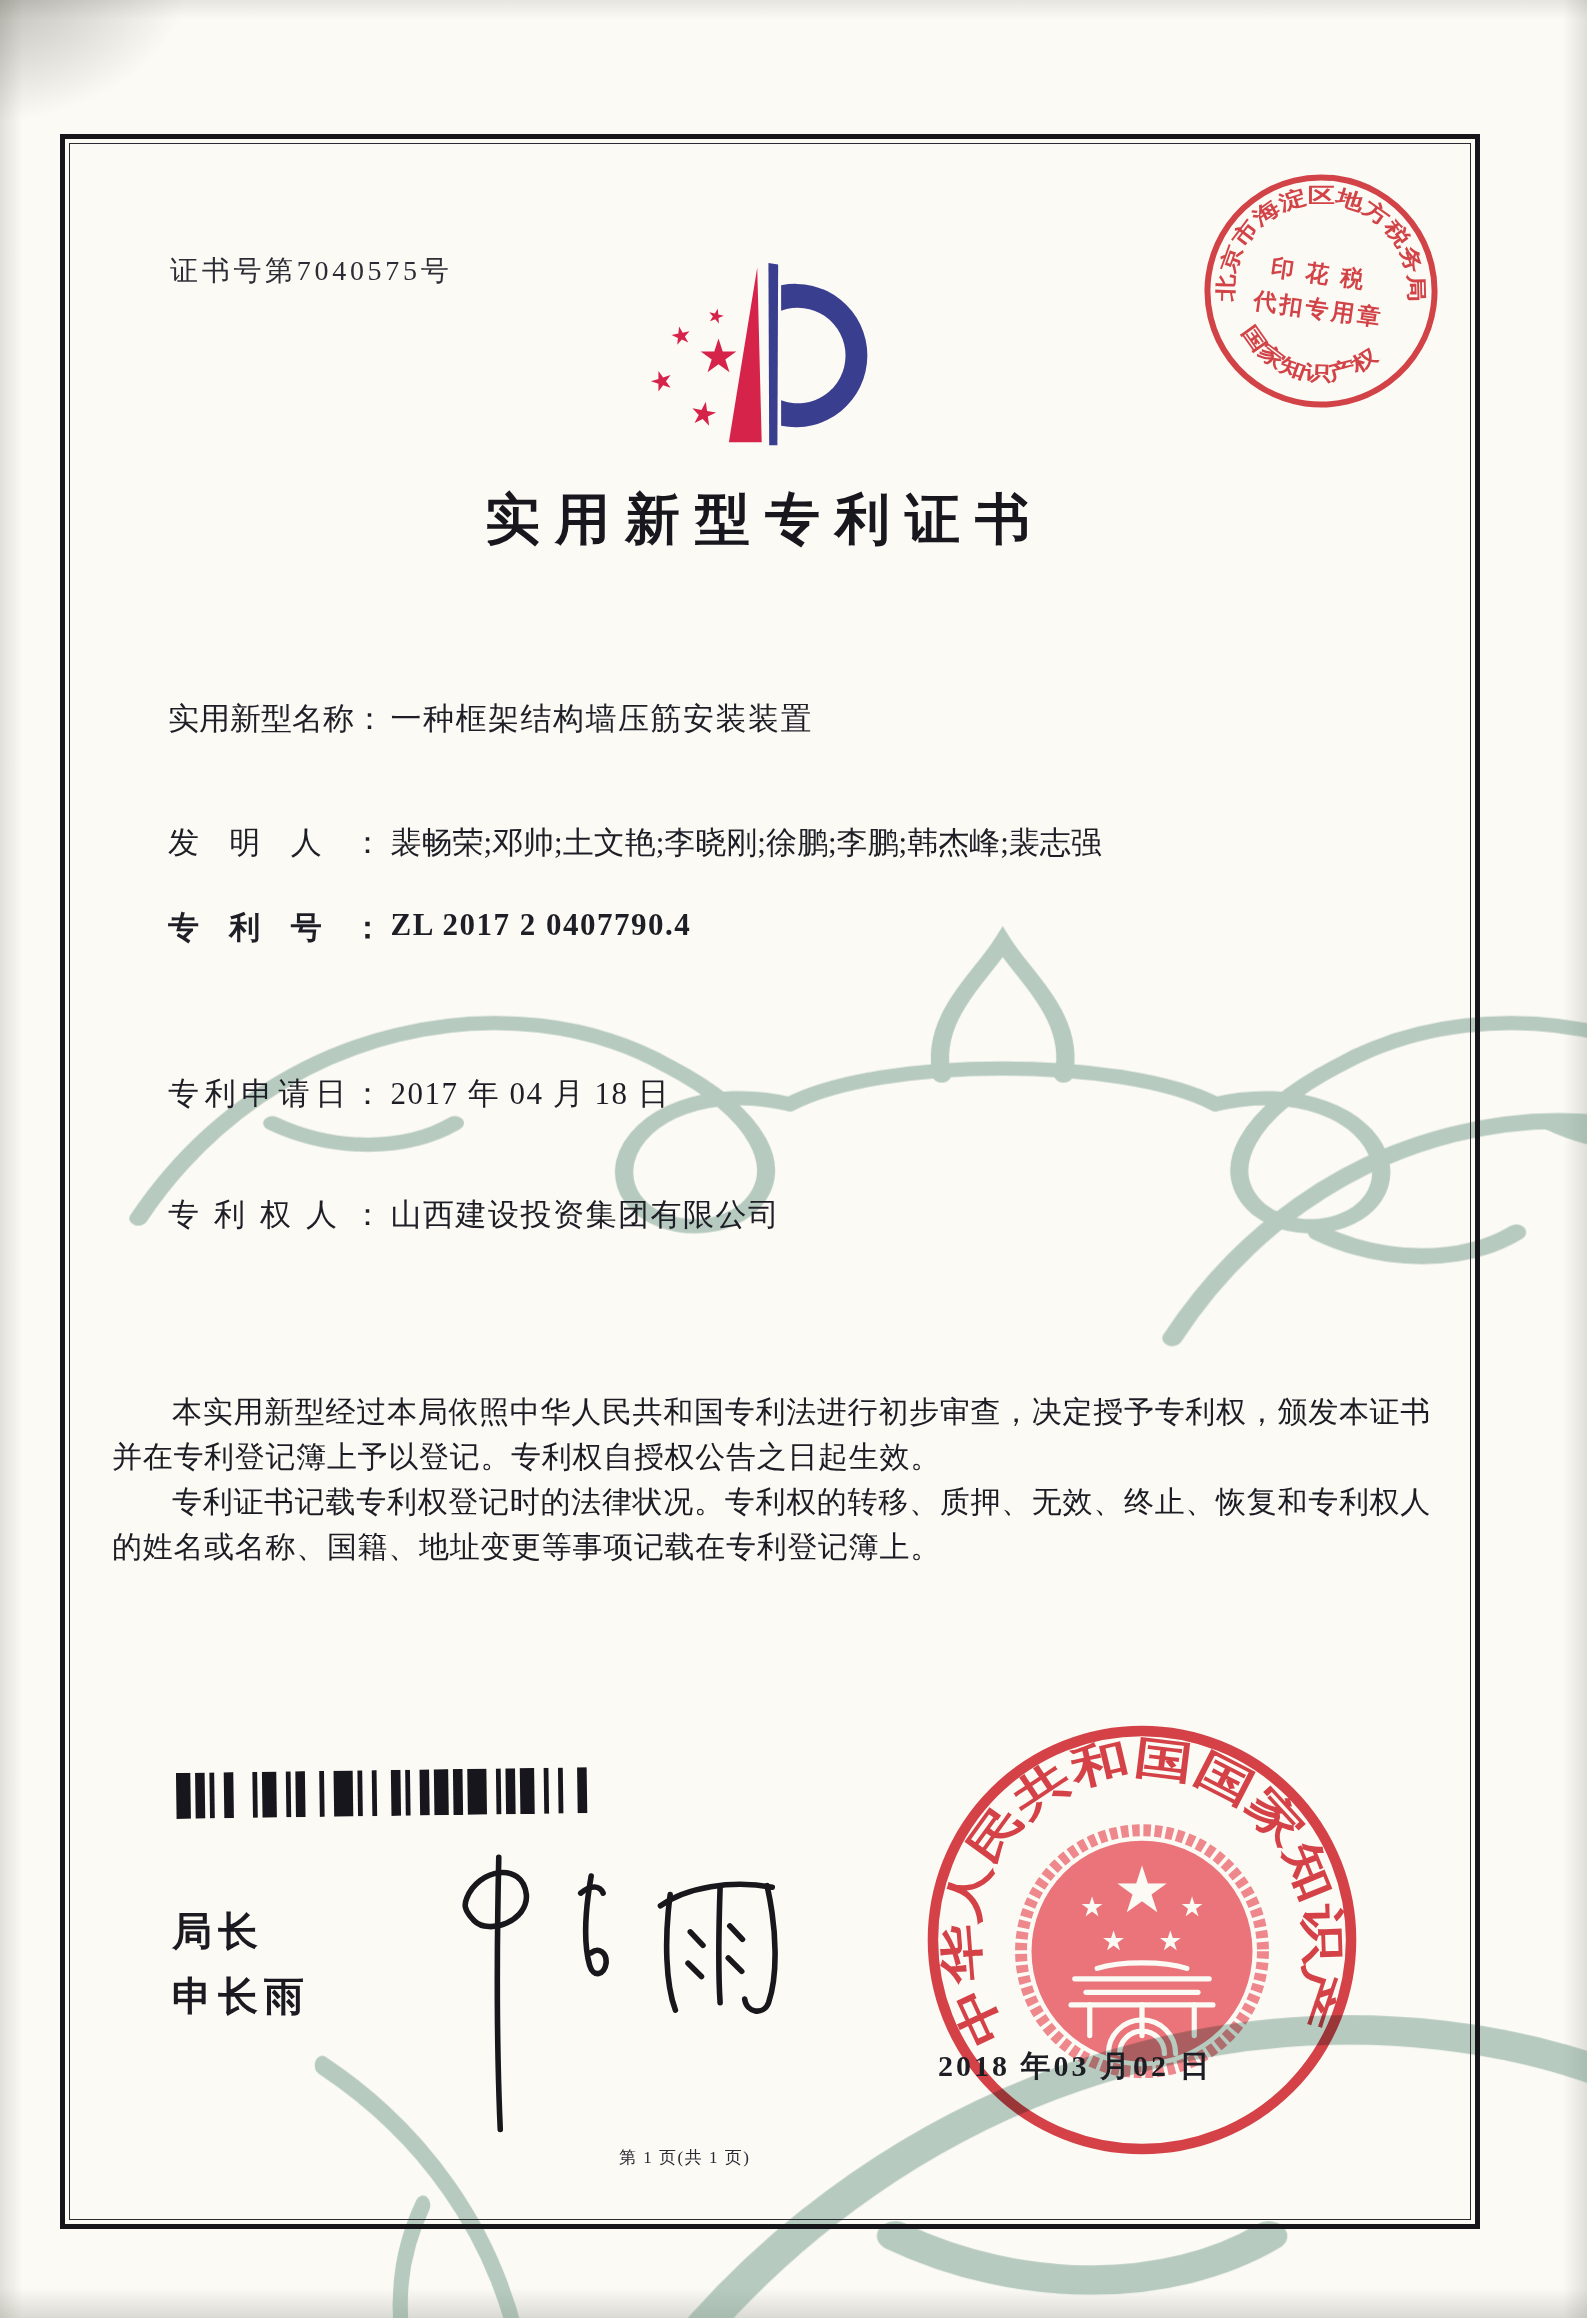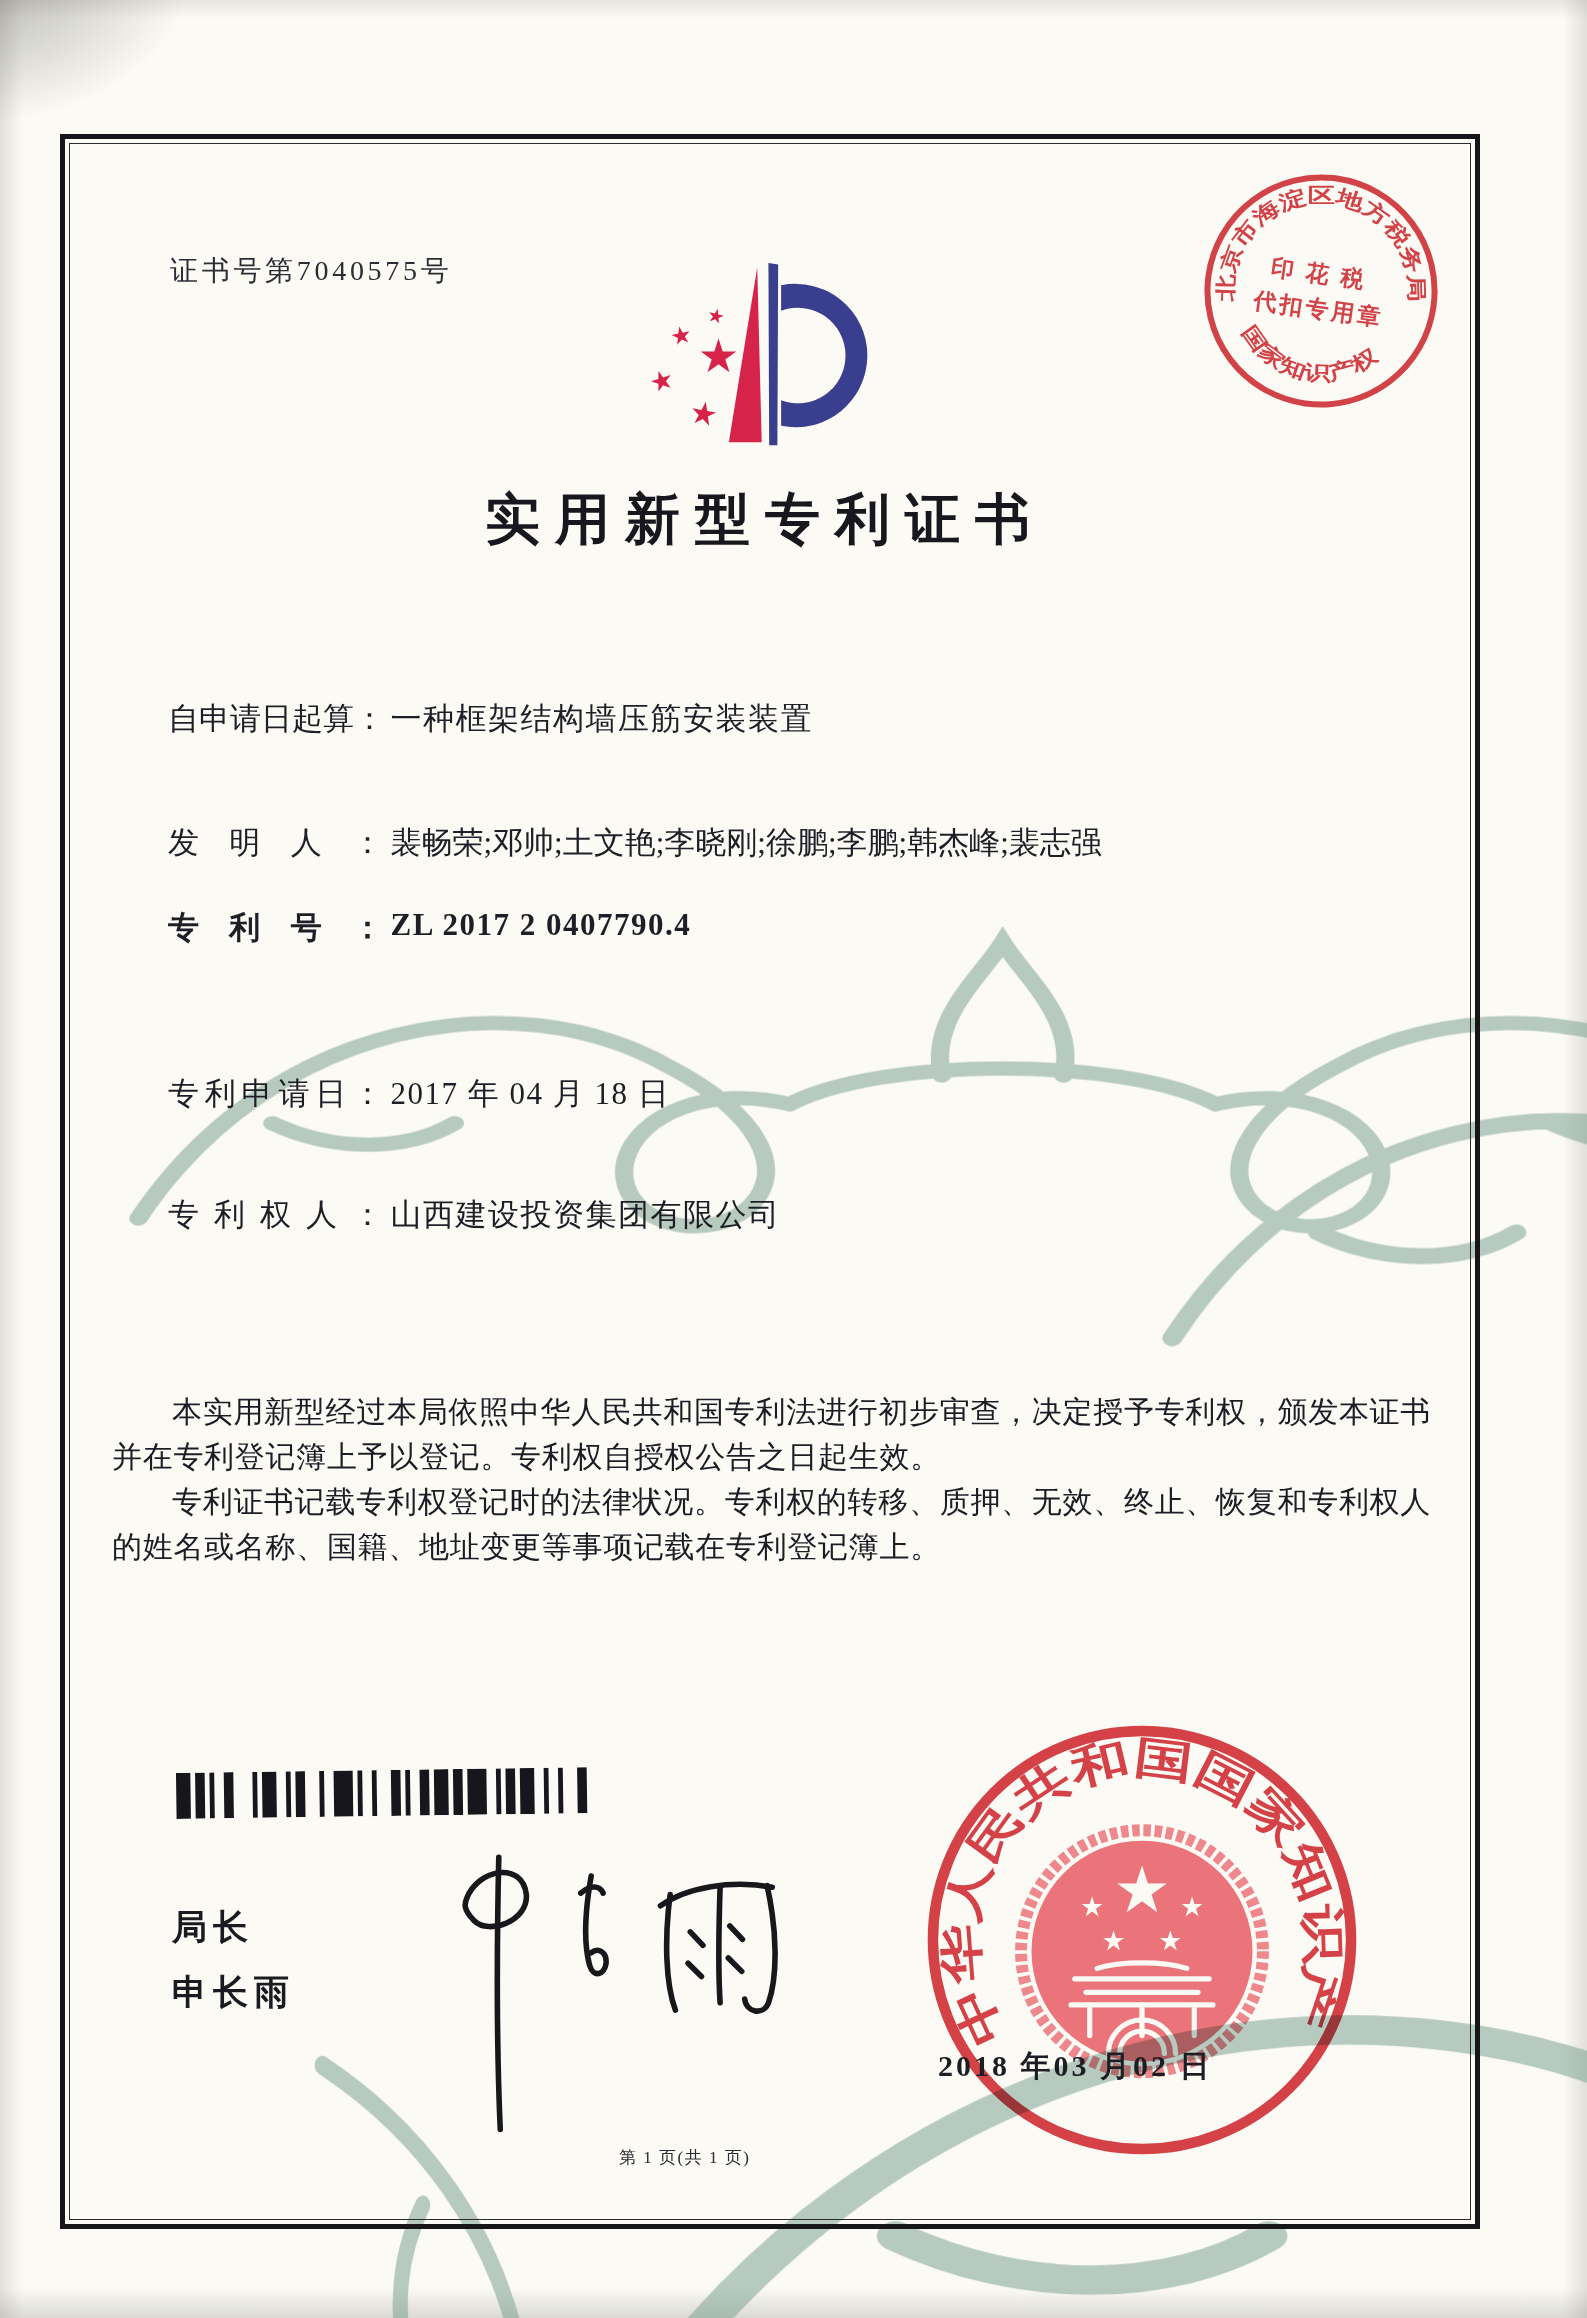--- a/index.html
+++ b/index.html
@@ -39,21 +39,21 @@
     display:inline-block;width:215px;text-align:justify;text-align-last:justify;
     vertical-align:top;
   }
   .fvalue{display:inline-block;margin-left:7.5px;letter-spacing:1.5px;}
   .bodytext{
     left:112px;top:1389px;width:1319px;
     font-size:30px;line-height:1.5;color:#1c1c24;text-align:justify;font-family:Liberation Serif, serif;
   }
   .bodytext p{margin:0;text-indent:2em;letter-spacing:0.7px;}
   .official{font-family:"Liberation Sans","DejaVu Sans",sans-serif;
-    font-weight:600;font-size:35px;color:#1a1a20;letter-spacing:6px;text-align:right;}
+    font-weight:600;font-size:40px;color:#1a1a20;letter-spacing:6px;text-align:right;}
   .seal-date{
     left:938px;top:2046px;font-size:30px;font-weight:600;color:#1d1d24;
     letter-spacing:3px;z-index:6;
   }
   .footer{
     left:619px;top:2146px;width:224px;text-align:left;
     font-size:17px;color:#2a2a32;letter-spacing:1.5px;
   }
   .orn{color:#7fa393;opacity:.55;}
   .tax-stamp{transform:rotate(8deg);opacity:.92;z-index:4;}
@@ -118,21 +118,21 @@
     <polygon points="165,18 171,252 127,252" fill="#d6234a"></polygon>
     <g fill="#3a3e8f">
       <polygon points="180,12 193,14 192,256 181,256"></polygon>
       <path d="M197,42 A96,96 0 1 1 197,230 L197,196 A64,64 0 1 0 197,76 Z"></path>
     </g>
   </svg>
 
   <div class="abs title">实用新型专利证书</div>
 
   <div class="abs field" style="top:698px;">
-    <span class="flabel">自申请日起算：</span><span class="fvalue">一种框架结构墙压筋安装装置</span>
+    <span class="flabel">实用新型名称：</span><span class="fvalue">一种框架结构墙压筋安装装置</span>
   </div>
   <div class="abs field" style="top:822px;">
     <span class="flabel">发明人：</span><span class="fvalue" style="letter-spacing:0;">裴畅荣;邓帅;土文艳;李晓刚;徐鹏;李鹏;韩杰峰;裴志强</span>
   </div>
   <div class="abs field" style="top:907px;font-weight:bold;">
     <span class="flabel">专利号：</span><span class="fvalue">ZL 2017 2 0407790.4</span>
   </div>
   <div class="abs field" style="top:1073px;">
     <span class="flabel">专利申请日：</span><span class="fvalue">2017 年 04 月 18 日</span>
   </div>

